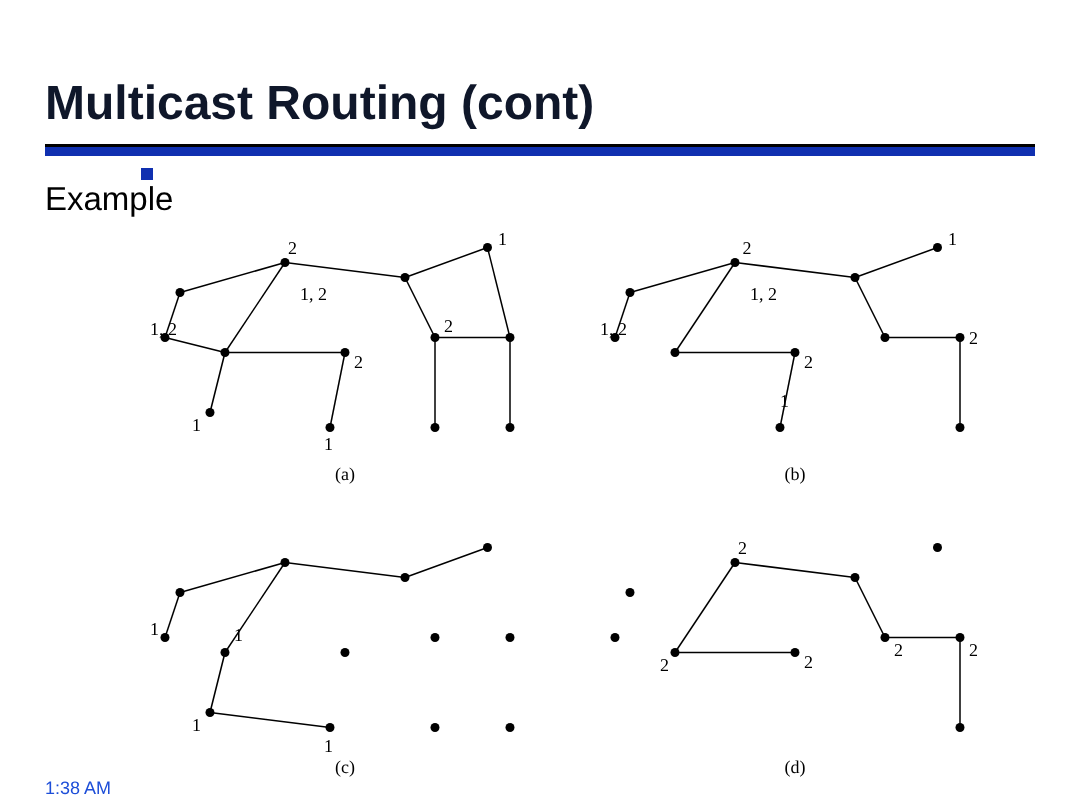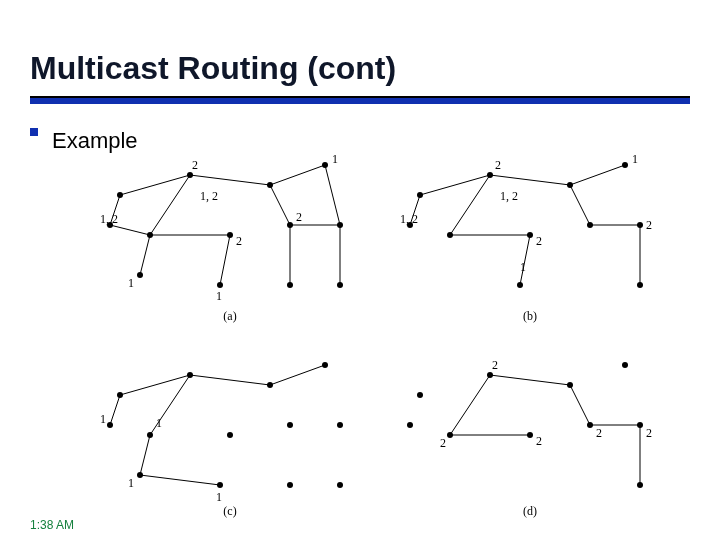--- a/index.html
+++ b/index.html
@@ -33,41 +33,42 @@
     position: absolute;
     left: 30px;
     top: 98px;
     width: 660px;
     height: 6px;
     background: #1030b0;
   }
   .bullet-row {
     position: absolute;
     left: 30px;
-    top: 128px;
+    top: 112px;
     display: flex;
-    align-items: flex-start;
+    align-items: flex-end;
+    flex-direction: column;
   }
   .bullet-dot {
     width: 8px;
     height: 8px;
     background: #1030b0;
     border-radius: 0;
     margin-right: 14px;
   }
   .bullet-label {
     font-size: 22px;
     color: #000;
   }
   .timestamp {
     position: absolute;
     left: 30px;
     bottom: 8px;
     font-size: 12px;
-    color: #15803d;
+    color: #1d4ed8;
   }
   .diagram {
     position: absolute;
     left: 100px;
     top: 155px;
     width: 560px;
     height: 360px;
   }
   .diagram svg {
     width: 100%;

